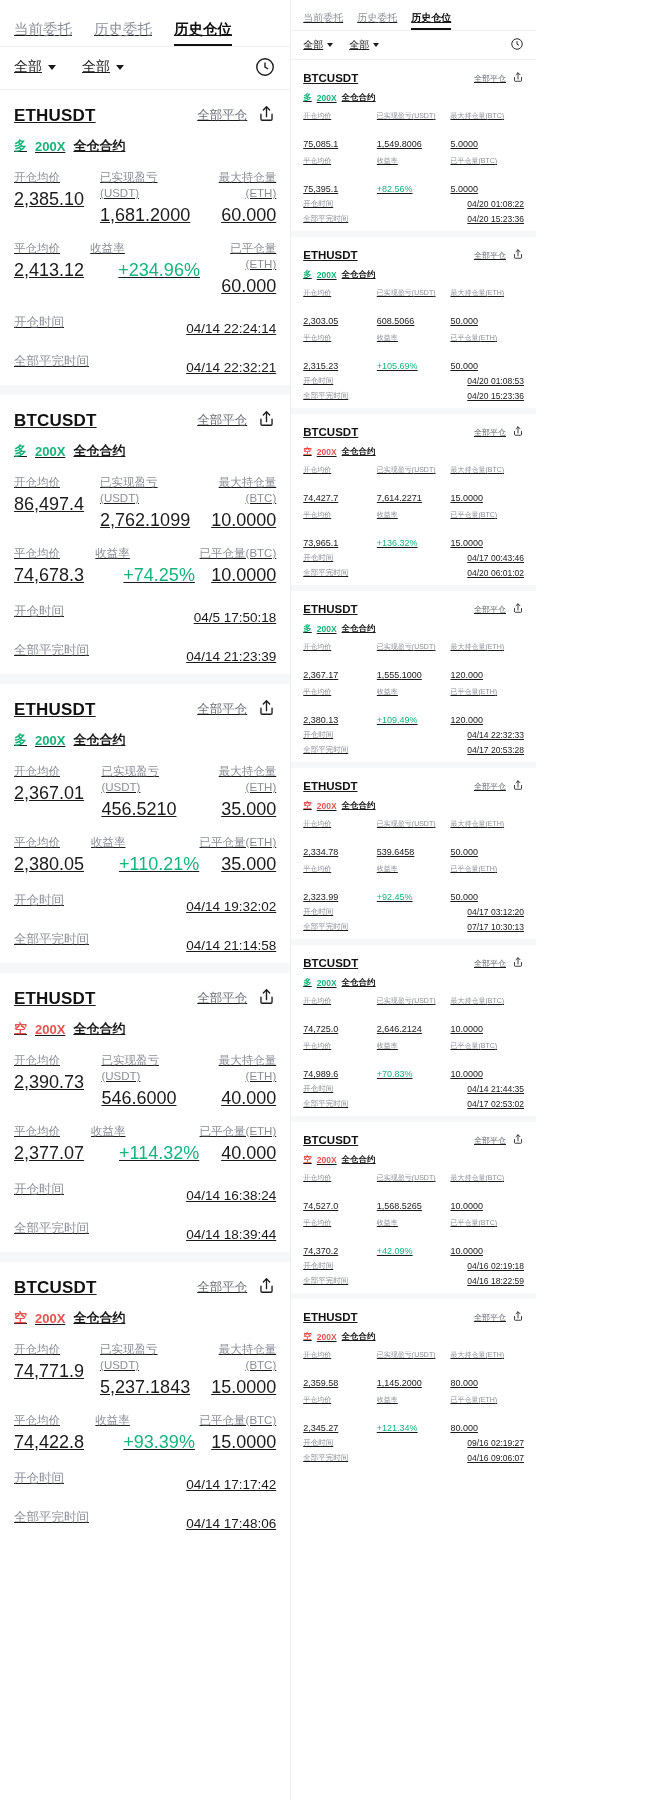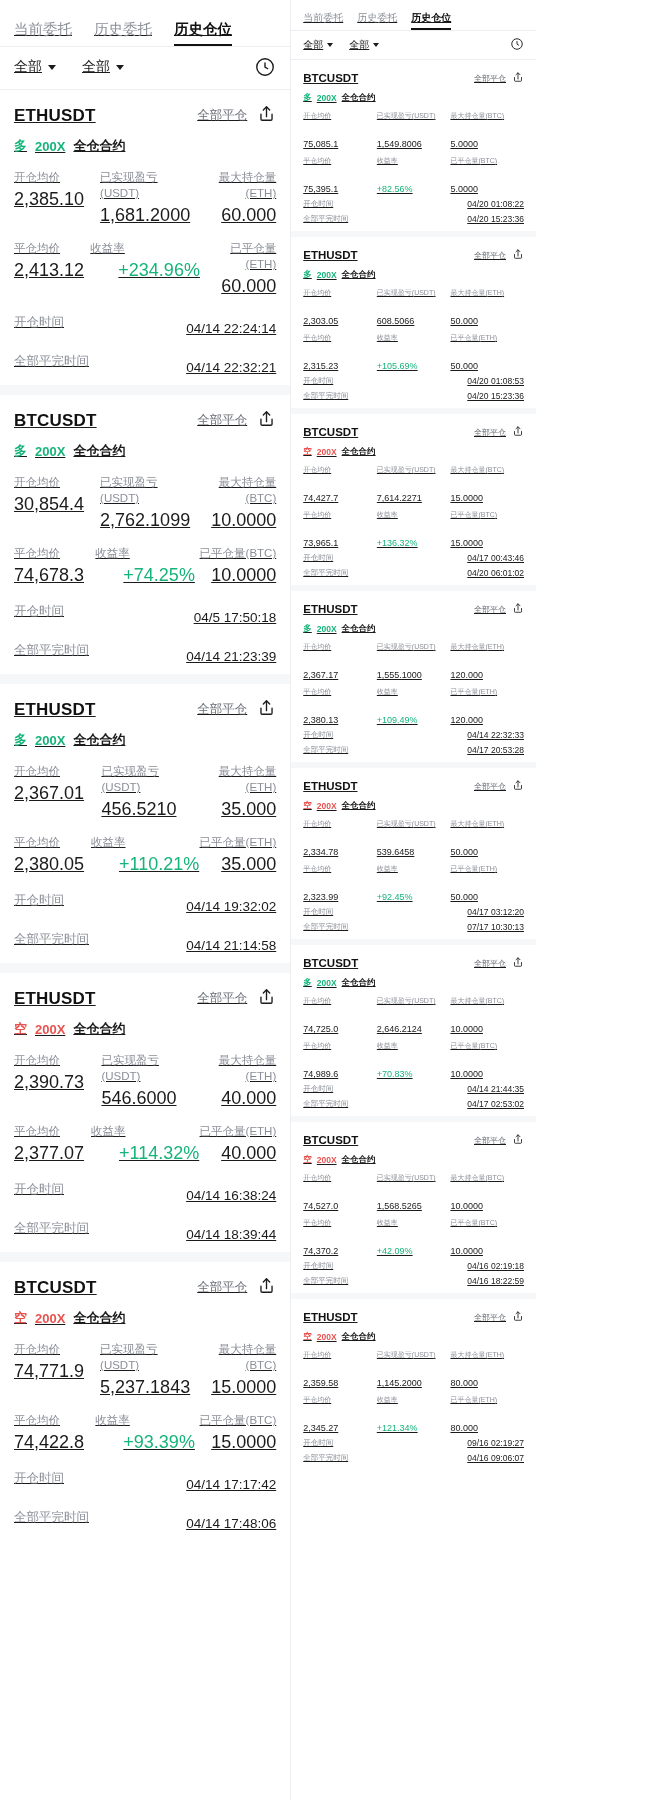--- a/index.html
+++ b/index.html
@@ -201,21 +201,21 @@
             </div>
           </div>
           <div class="tags">
             <span class="tag-side side-long">多</span>
             <span class="tag-lev lev-long">200X</span>
             <span class="tag-mode">全仓合约</span>
           </div>
           <div class="grid3">
             <div class="g-col">
               <div class="g-lbl">开仓均价</div>
-              <div class="g-val">30,854.4</div>
+              <div class="g-val">86,497.4</div>
             </div>
             <div class="g-col">
               <div class="g-lbl">已实现盈亏(USDT)</div>
               <div class="g-val">2,762.1099</div>
             </div>
             <div class="g-col r">
               <div class="g-lbl">最大持仓量(BTC)</div>
               <div class="g-val">10.0000</div>
             </div>
           </div>

